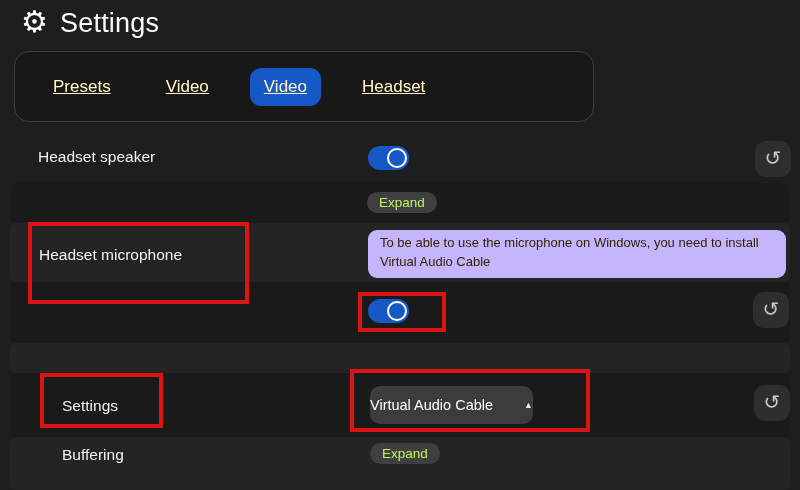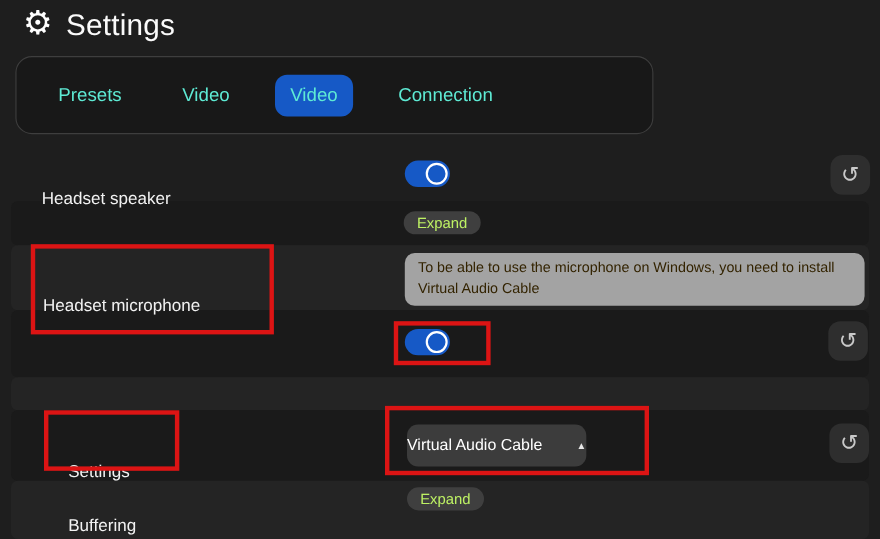--- a/index.html
+++ b/index.html
@@ -25,38 +25,38 @@
     letter-spacing:0.2px;
   }
 
   
   .tabbar {
     position:absolute; left:14px; top:51px; width:580px; height:71px;
     background:#181818; border:1px solid #3e3e3e; border-radius:15px;
     display:flex; align-items:center; padding-left:24px; gap:27px;
   }
   .tab {
-    font-size:17px; color:#5eead4; padding:9px 14px; border-radius:11px;
-    white-space:nowrap; cursor:default;
+    font-size:17px; color:#fef9c3; padding:9px 14px; border-radius:11px;
+    white-space:nowrap; cursor:default;text-decoration:underline;
   }
   .tab.active { background:#1659c6; }
 
   
   .band { position:absolute; left:10px; width:780px; border-radius:6px; }
   .band.dark  { background:#1a1a1a; }
   .band.light { background:#242424; }
   .b1 { top:183px; height:40px; }
   .b2 { top:223px; height:59px; }
   .b3 { top:282px; height:61px; }
   .b4 { top:343px; height:30px; }
   .b5 { top:373px; height:64px; }
   .b6 { top:437px; height:53px; }
 
   
-  .row-label { position:absolute; font-size:15.5px; color:#f2f2f2; white-space:nowrap;margin-top:24px; }
+  .row-label { position:absolute; font-size:15.5px; color:#f2f2f2; white-space:nowrap; }
 
   
   .pill {
     position:absolute; height:21px; padding:0 12px;
     background:#3f3f3f; border-radius:11px;
     font-size:13.5px; color:#bef264; line-height:21px; white-space:nowrap;
   }
 
   
   .toggle {
@@ -74,21 +74,21 @@
     background:#2e2e2e; display:flex; align-items:center; justify-content:center;
   }
   .reset-btn span {
     font-family:"DejaVu Sans", sans-serif;
     font-size:20px; color:#c9c9c9; transform:translateY(-1px);
   }
 
   
   .notice {
     position:absolute; left:368px; top:230px; width:418px;
-    background:#a3a3a3; color:#332300;
+    background:#c4b5fd; color:#332300;
     border-radius:9px; padding:4px 12px 6px;
     font-size:13px; line-height:1.45; font-weight:400;
   }
 
   
   .dropdown {
     position:absolute; left:370px; top:386px; width:163px; height:38px;
     background:#3c3c3c; border-radius:10px;
     display:flex; align-items:center; justify-content:space-between; gap:10px;
     font-size:14.5px; color:#ffffff; white-space:nowrap;
@@ -107,21 +107,21 @@
 
 <div id="screen">
 
   <div class="gear">⚙</div>
   <div class="title">Settings</div>
 
   <div class="tabbar">
     <div class="tab">Presets</div>
     <div class="tab">Video</div>
     <div class="tab active">Video</div>
-    <div class="tab">Connection</div>
+    <div class="tab">Headset</div>
   </div>
 
   <div class="band dark b1"></div>
   <div class="band light b2"></div>
   <div class="band dark b3"></div>
   <div class="band light b4"></div>
   <div class="band dark b5"></div>
   <div class="band light b6"></div>
 
   <div class="row-label" style="left:38px; top:148px;">Headset speaker</div>

